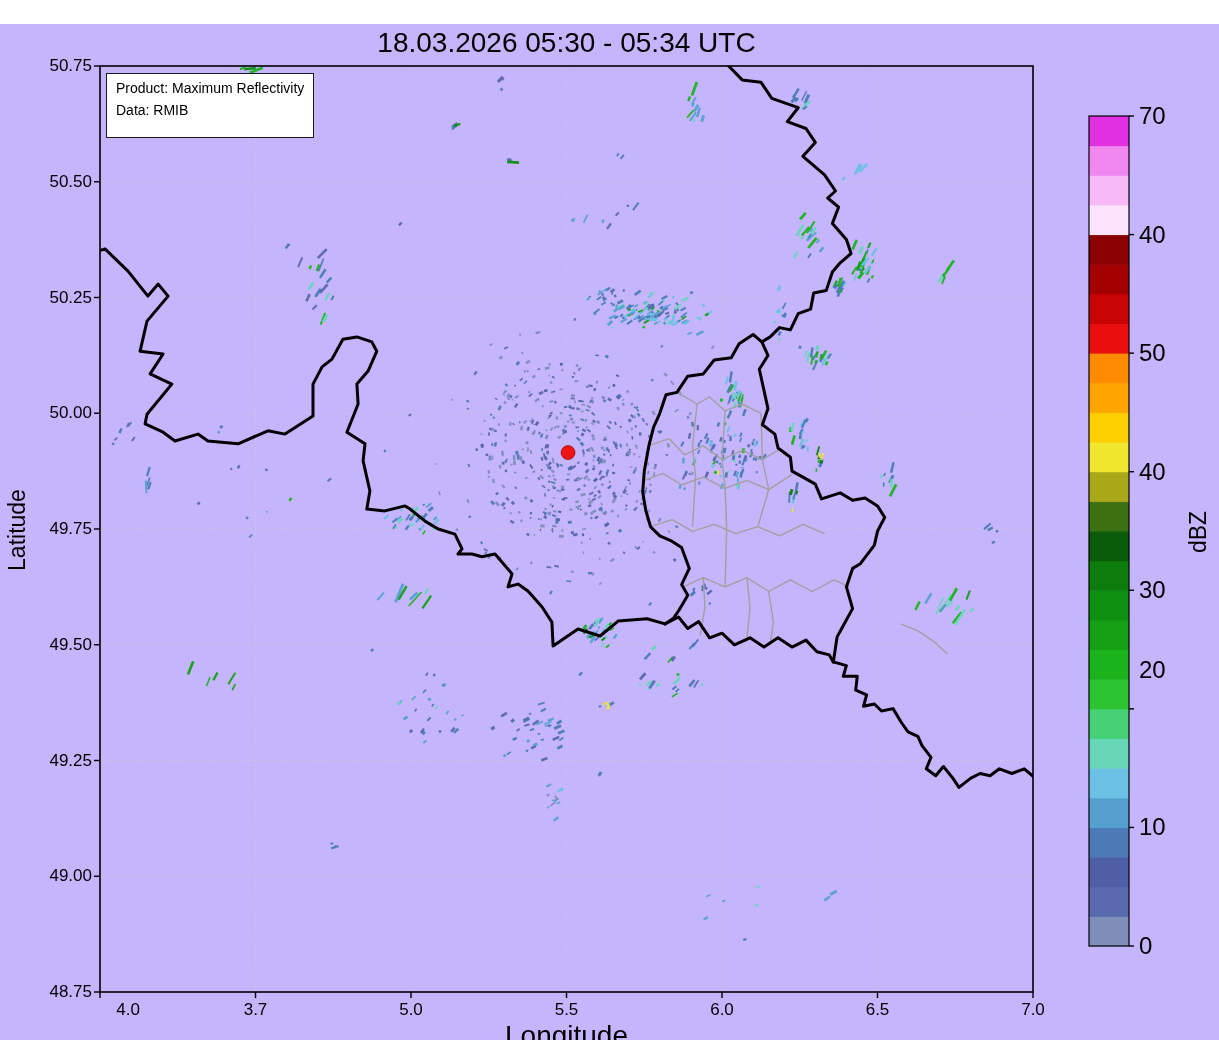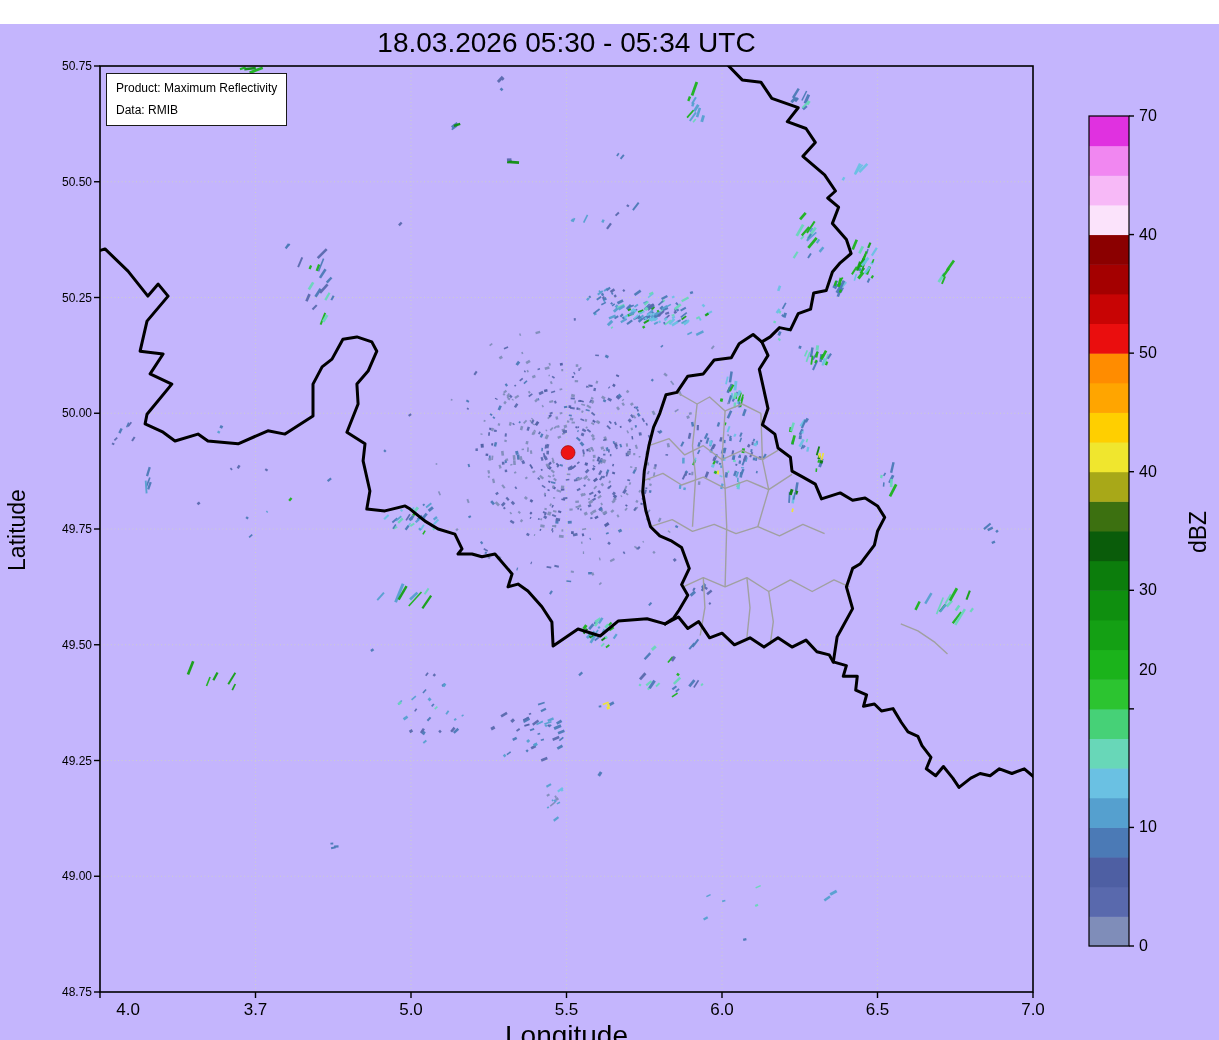--- a/index.html
+++ b/index.html
@@ -2,29 +2,29 @@
 <html><head>
 <meta charset="utf-8">
 <style>
   html,body{margin:0;padding:0;background:#ffffff;}
   .figure{position:relative;width:1219px;height:1040px;background:#c4b5fd;
           font-family:Liberation Sans, sans-serif;color:#000;overflow:hidden;margin-top:24px;}
   svg{position:absolute;left:0;top:0;}
   .title{position:absolute;left:100px;top:2px;width:933px;text-align:center;
          font-size:28px;line-height:34px;white-space:nowrap;}
   .infobox{position:absolute;left:106px;top:49px;background:#ffffff;
-           border:1.4px solid #1a1a1a;padding:3px 9px 4px 9px;font-size:12px;line-height:22px;}
+           border:1.4px solid #1a1a1a;padding:3px 9px 16px 9px;font-size:14px;line-height:22px;}
   .xlabel{position:absolute;left:100px;top:996px;width:933px;text-align:center;font-size:28px;}
   .ylabel{position:absolute;left:-41px;top:491px;width:120px;height:30px;text-align:center;
           font-size:23px;transform:rotate(-90deg);}
   .cbarlabel{position:absolute;left:1150px;top:493px;width:100px;height:30px;text-align:center;
           font-size:23px;transform:rotate(-90deg);}
   .xtick{position:absolute;width:80px;text-align:center;font-size:17px;line-height:20px;}
-  .ytick{position:absolute;width:66px;text-align:right;font-size:12px;line-height:20px;}
-  .ctick{position:absolute;width:60px;text-align:left;font-size:16px;line-height:28px;}
+  .ytick{position:absolute;width:66px;text-align:right;font-size:17px;line-height:20px;}
+  .ctick{position:absolute;width:60px;text-align:left;font-size:24px;line-height:28px;}
 </style>
 </head>
 <body>
 
 <div class="figure">
   <svg id="map-svg" width="1219" height="1040" viewBox="0 0 1219 1040">
       <defs>
         <clipPath id="plotClip">
           <rect x="100" y="42" width="933" height="926"></rect>
         </clipPath>

